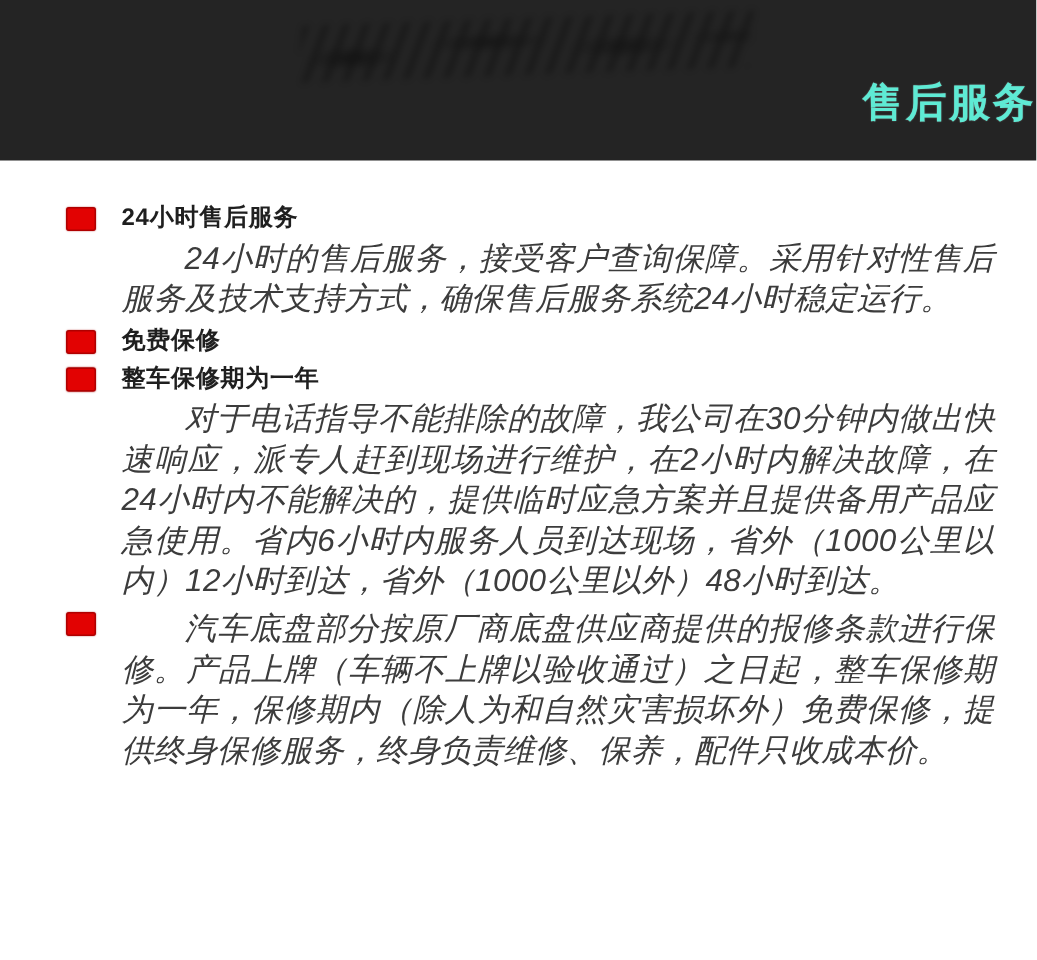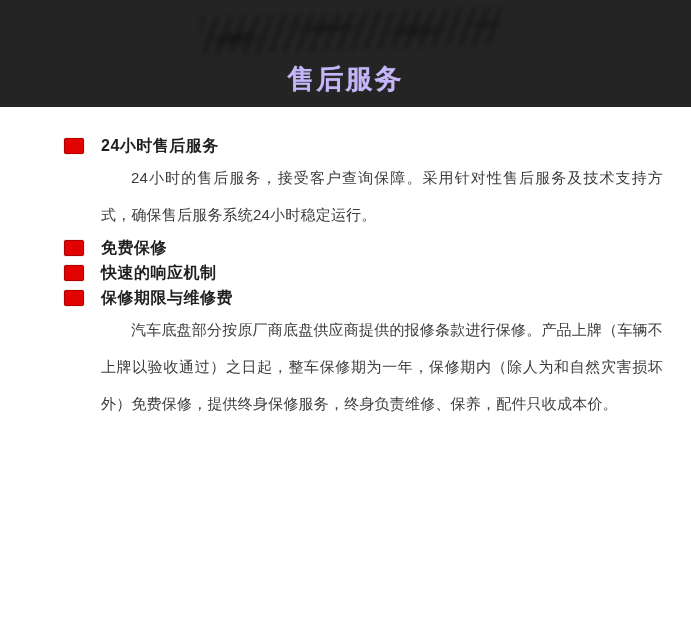--- a/index.html
+++ b/index.html
@@ -18,23 +18,23 @@
     position: relative;
     width: 691px;
     height: 107px;
     background: #242424;
     overflow: hidden;
   }
   .banner-title {
     margin: 0;
     position: absolute;
     left: 0; right: 0;
-    top: 65px;
-    text-align: center;
-    color: #c4b5fd;
+    top: 54px;
+    text-align: right;
+    color: #5eead4;
     font-size: 27px;
     font-weight: bold;
     letter-spacing: 2px;
     line-height: 28px;
     text-shadow: 0 0 1px rgba(255,255,255,.4);
   }
   .watermark {
     position: absolute;
     left: 200px; top: 12px;
     width: 300px; height: 38px;
@@ -46,21 +46,21 @@
       repeating-linear-gradient(105deg, rgba(0,0,0,.40) 0 5px, transparent 5px 13px);
     filter: blur(2px);
     opacity: .6;
     transform: skewX(-8deg) rotate(-2deg);
   }
 
   
   .content {
     padding: 29px 28px 0 81px;
   }
-  .sec { position: relative; margin-left: 20px; }
+  .sec { position: relative; }
   .sec + .sec { margin-top: 5px; }
   .sec-head {
     margin: 0 0 3px 0;
     font-size: 16px;
     line-height: 20px;
     font-weight: bold;
     color: #1f1f1f;
     letter-spacing: .5px;
   }
   .bullet {
@@ -69,26 +69,27 @@
     top: 2px;
     width: 20px;
     height: 16px;
     background: #e20202;
     border: 1px solid #b00000;
     border-radius: 2px;
     box-shadow: 0 0 1px rgba(160,0,0,.8);
   }
   .sec p {
     margin: 0;
-    font-size: 15px;
-    line-height: 37px;
+    font-size: 21px;
+    line-height: 27px;
     color: #3c3c3c;
     text-align: justify;
     text-indent: 2em;
     letter-spacing: .2px;
+    font-style: italic;
   }
 </style>
 </head>
 <body>
 
 <div class="page">
 
   <header class="banner">
     <div class="watermark"></div>
     <h1 class="banner-title">售后服务</h1>
@@ -99,22 +100,23 @@
     <section class="sec">
       <h2 class="sec-head"><span class="bullet"></span><span>24小时售后服务</span></h2>
       <p>24小时的售后服务，接受客户查询保障。采用针对性售后服务及技术支持方式，确保售后服务系统24小时稳定运行。</p>
     </section>
 
     <section class="sec">
       <h2 class="sec-head"><span class="bullet"></span><span>免费保修</span></h2>
     </section>
 
     <section class="sec">
-      <h2 class="sec-head"><span class="bullet"></span><span>快速的响应机制</span></h2>
+      <h2 class="sec-head"><span class="bullet"></span><span>整车保修期为一年</span></h2>
+      <p>对于电话指导不能排除的故障，我公司在30分钟内做出快速响应，派专人赶到现场进行维护，在2小时内解决故障，在24小时内不能解决的，提供临时应急方案并且提供备用产品应急使用。省内6小时内服务人员到达现场，省外（1000公里以内）12小时到达，省外（1000公里以外）48小时到达。</p>
     </section>
 
     <section class="sec">
-      <h2 class="sec-head"><span class="bullet"></span><span>保修期限与维修费</span></h2>
+      <h2 class="sec-head"><span class="bullet"></span></h2>
       <p>汽车底盘部分按原厂商底盘供应商提供的报修条款进行保修。产品上牌（车辆不上牌以验收通过）之日起，整车保修期为一年，保修期内（除人为和自然灾害损坏外）免费保修，提供终身保修服务，终身负责维修、保养，配件只收成本价。</p>
     </section>
 
   </main>
 </div>
 
 </body></html>

